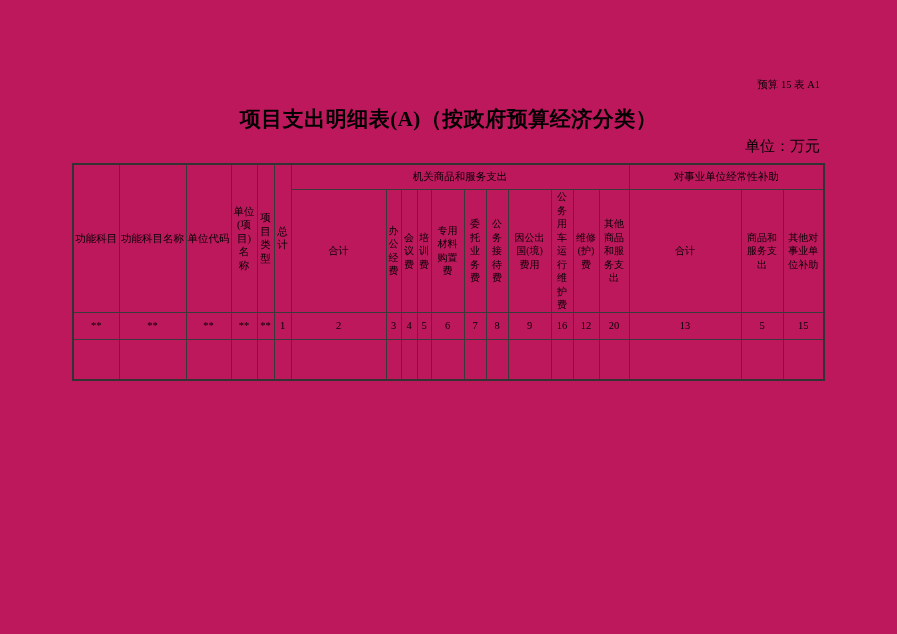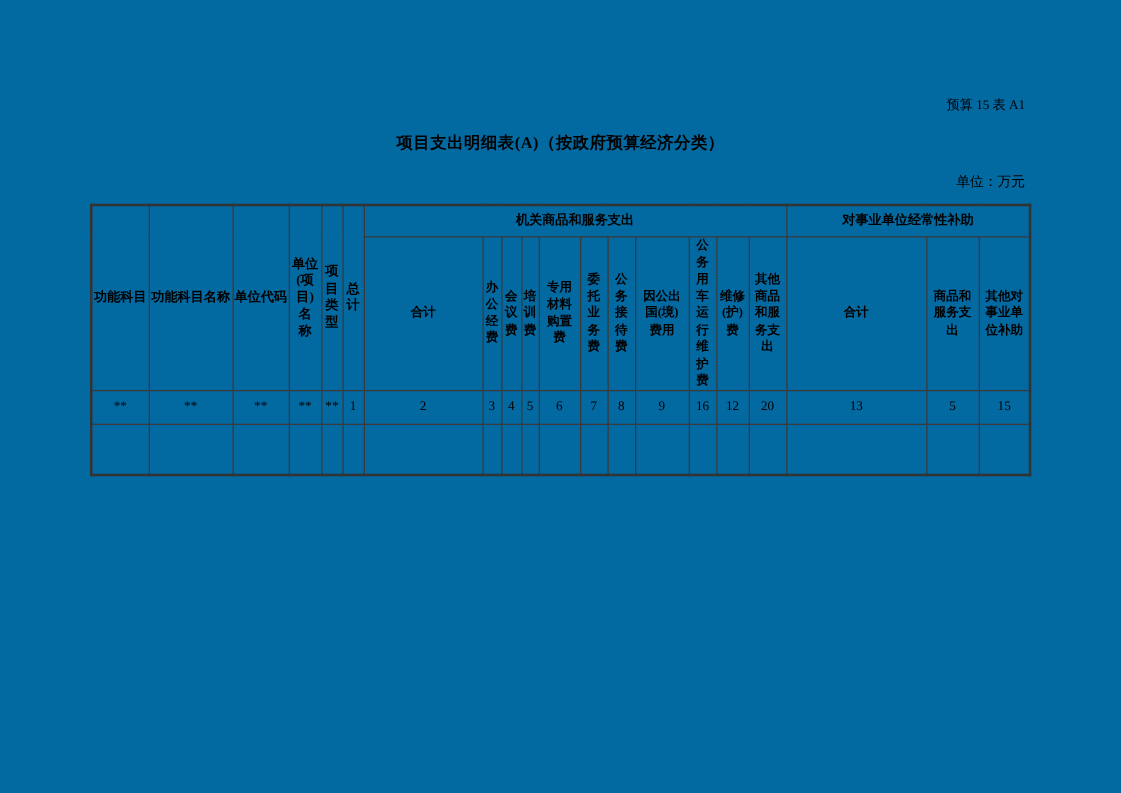--- a/index.html
+++ b/index.html
@@ -3,55 +3,55 @@
 <meta charset="utf-8">
 <style>
   html, body { margin: 0; padding: 0; }
   body {
     width: 897px; height: 634px;
     background: #ffffff;
     font-family: "Liberation Serif", "DejaVu Serif", serif;
     color: #000000;
     overflow: hidden;
   }
-  .page { position: relative; width: 897px; height: 634px; background: #0369a1; }
+  .page { position: relative; width: 897px; height: 634px; background: #be185d; }
 
   .corner-label {
     position: absolute; top: 79px; right: 77px;
     font-size: 10.5px; line-height: 12px;
   }
   .doc-title {
     position: absolute; top: 105px; left: 0; width: 100%;
     margin: 0; text-align: center;
-    font-size: 13px; font-weight: bold; letter-spacing: 0.5px;
+    font-size: 21px; font-weight: bold; letter-spacing: 0.5px;
   }
   .unit-note {
     position: absolute; top: 140px; right: 77px;
-    font-size: 11px; line-height: 12px; margin-left: 12px;
+    font-size: 15px; line-height: 12px; margin-left: 12px;
   }
 
   table.budget-table {
     position: absolute; left: 72px; top: 163px;
     width: 753px;
     border-collapse: collapse;
     table-layout: fixed;
     border: 2px solid #333333;
   }
   .budget-table th, .budget-table td {
     border: 1px solid #3a3a3a;
     padding: 0 1px;
     text-align: center;
     vertical-align: middle;
     white-space: pre-line;
     overflow: hidden;
   }
   .budget-table th {
     font-size: 10px;
     line-height: 13.5px;
-    font-weight: bold;
+    font-weight: normal;
   }
   tr.row-group th { height: 24px; font-size: 10.5px; }
   tr.row-sub   th { height: 86px; margin-left: 38px; }
   tr.row-codes td { height: 26px; font-size: 10.5px; font-weight: normal; line-height: 12px; }
   tr.row-empty td { height: 39px; }
 </style>
 </head>
 <body>
 
 <div class="page">

